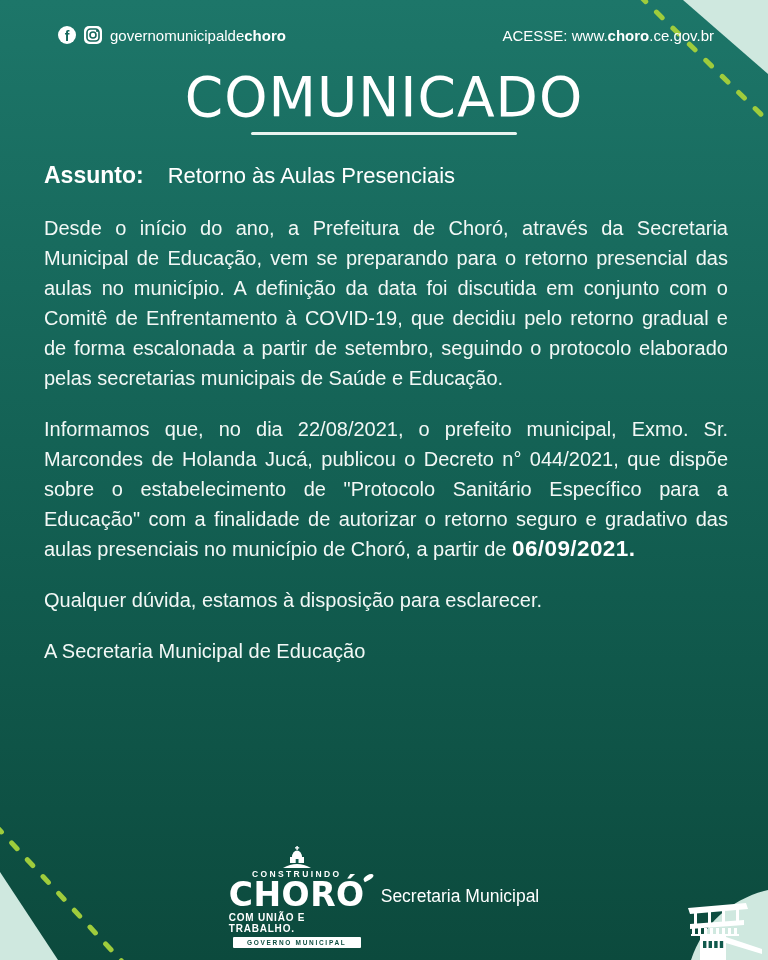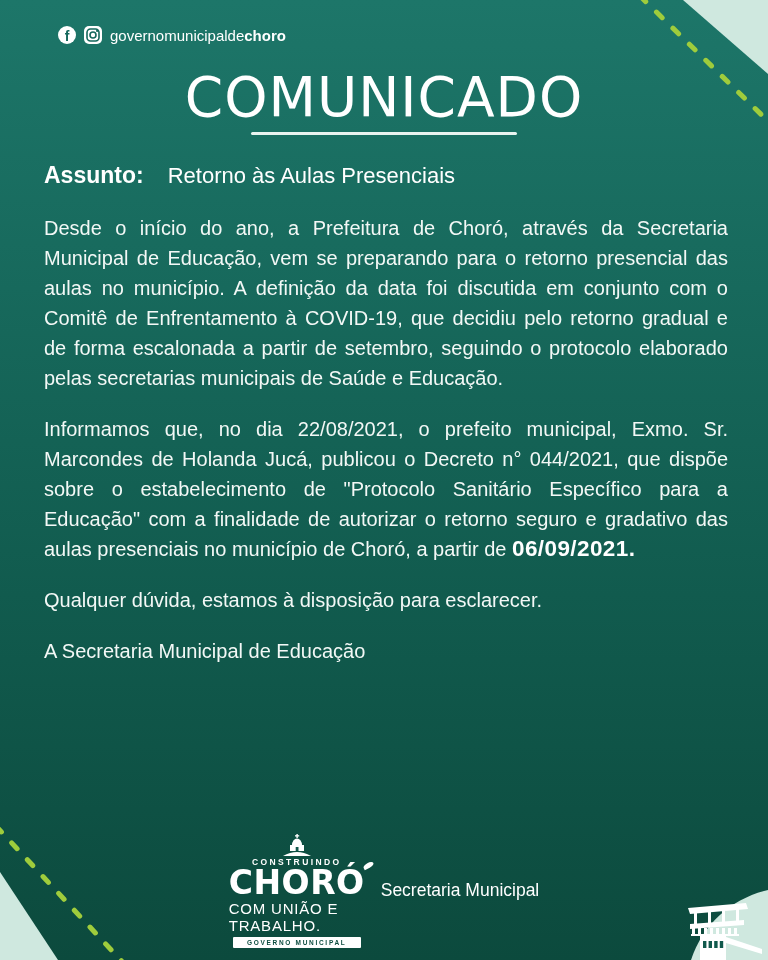--- a/index.html
+++ b/index.html
@@ -35,21 +35,21 @@
 
   
   .footer { position:absolute; left:0; right:0; bottom:12px; display:flex;
             justify-content:center; align-items:center; gap:16px; z-index:3; }
   .logo { display:flex; flex-direction:column; align-items:center; width:136px; }
   .construindo { font-size:8.5px; font-weight:bold; letter-spacing:2.4px; margin-top:1px; }
   .cityname { position:relative; font-family:"DejaVu Sans",sans-serif; font-weight:bold;
               font-size:33px; line-height:0.95; letter-spacing:0.5px; }
   .leaf { position:absolute; top:-4px; right:-9px; width:11px; height:5px; background:#fff;
           border-radius:60% 60% 60% 0; transform:rotate(-28deg); }
-  .slogan { font-size:15px; font-weight:normal; letter-spacing:0.8px; margin-top:2px; }
+  .slogan { font-size:10px; font-weight:bold; letter-spacing:0.8px; margin-top:2px; }
   .govbar { background:#fff; color:#0D4D40; font-size:6.5px; font-weight:bold;
             letter-spacing:1.7px; padding:2px 14px; margin-top:3px; border-radius:1px; }
   .secretaria { font-size:17.5px; line-height:1.25; text-align:left; }
   .secretaria .big { font-size:21.5px; font-weight:bold; letter-spacing:0.3px; }
 </style>
 </head>
 <body>
 
 <div class="poster">
 
@@ -89,20 +89,21 @@
     <div class="social">
       <span class="fb">f</span>
       <svg width="18" height="18" viewBox="0 0 18 18">
         <rect x="0" y="0" width="18" height="18" rx="5" fill="#fff"></rect>
         <rect x="3" y="3" width="12" height="12" rx="3.5" fill="none" stroke="#15685C" stroke-width="1.6"></rect>
         <circle cx="9" cy="9" r="3" fill="none" stroke="#15685C" stroke-width="1.6"></circle>
         <circle cx="13.1" cy="4.9" r="1.1" fill="#15685C"></circle>
       </svg>
       <span class="handle"><span>governomunicipalde</span><b>choro</b></span>
     </div>
+    <div class="url"><span>ACESSE: </span><span>www.</span><b>choro</b><span>.ce.gov.br</span></div>
   </div>
 
   <div class="title-wrap">
     <div class="title">COMUNICADO</div>
     <div class="title-underline"></div>
   </div>
 
   <div class="content">
     <p class="subject"><span class="lbl">Assunto:</span><span>Retorno às Aulas Presenciais</span></p>
 

